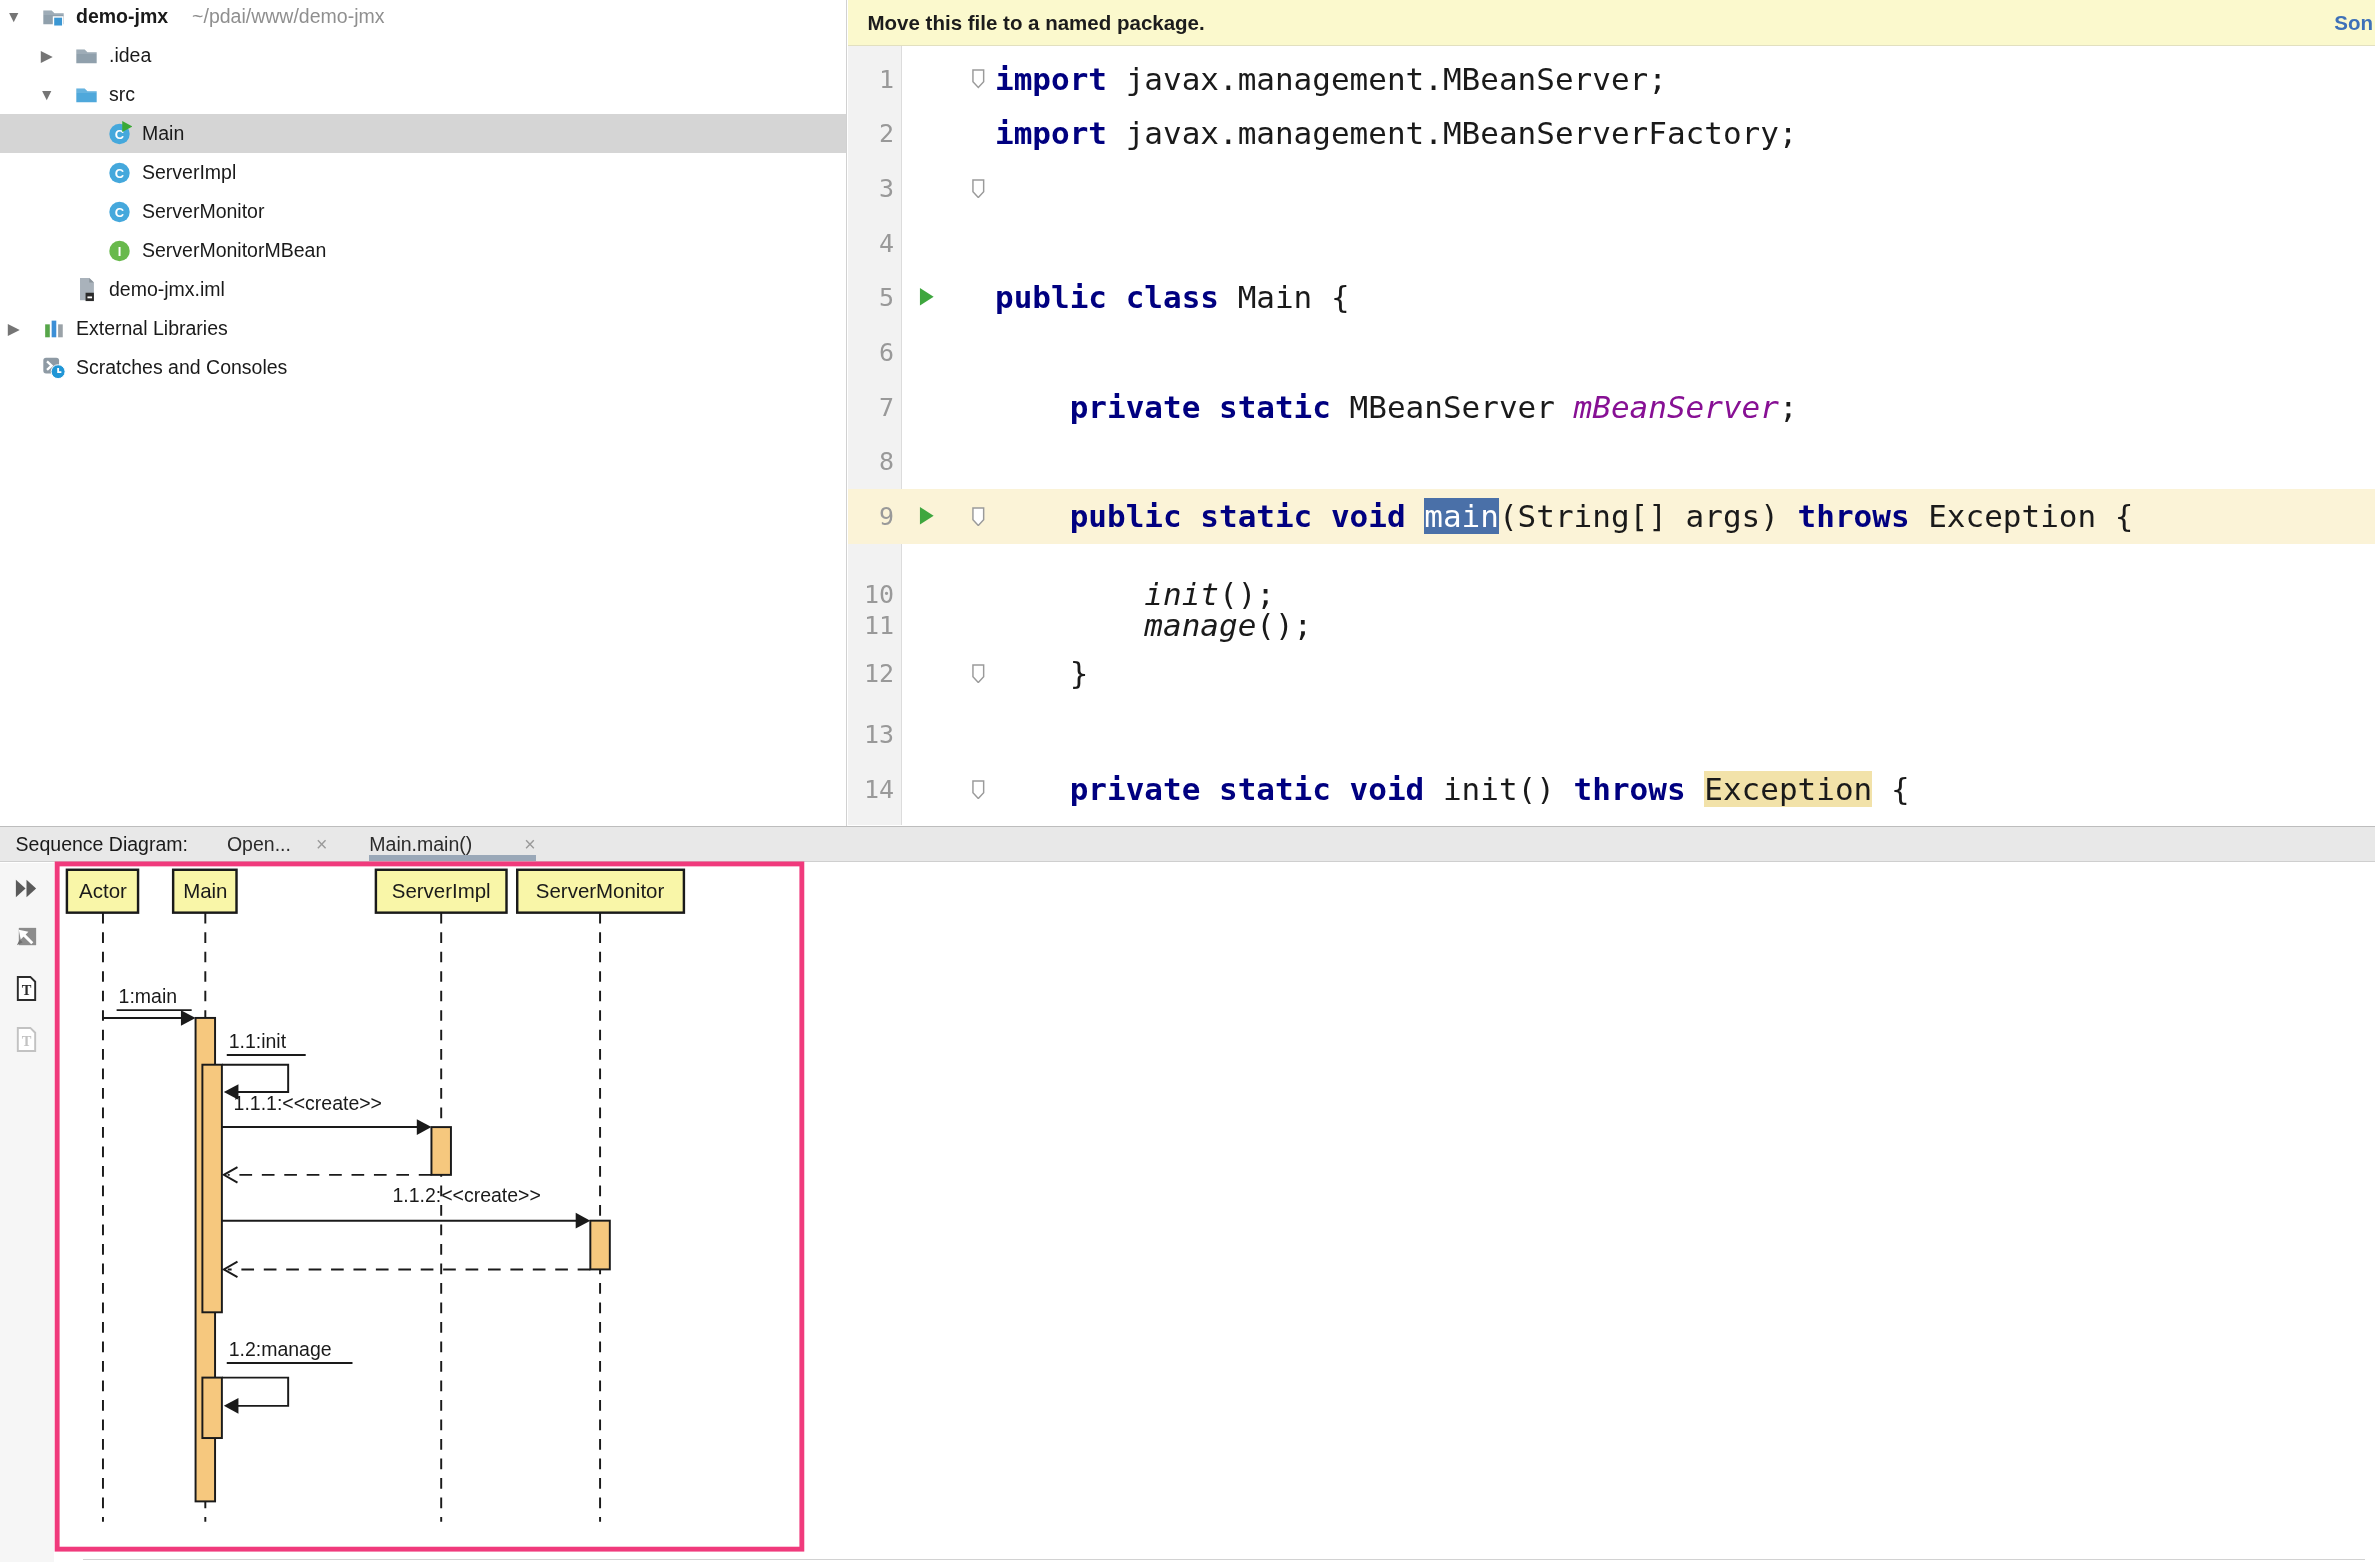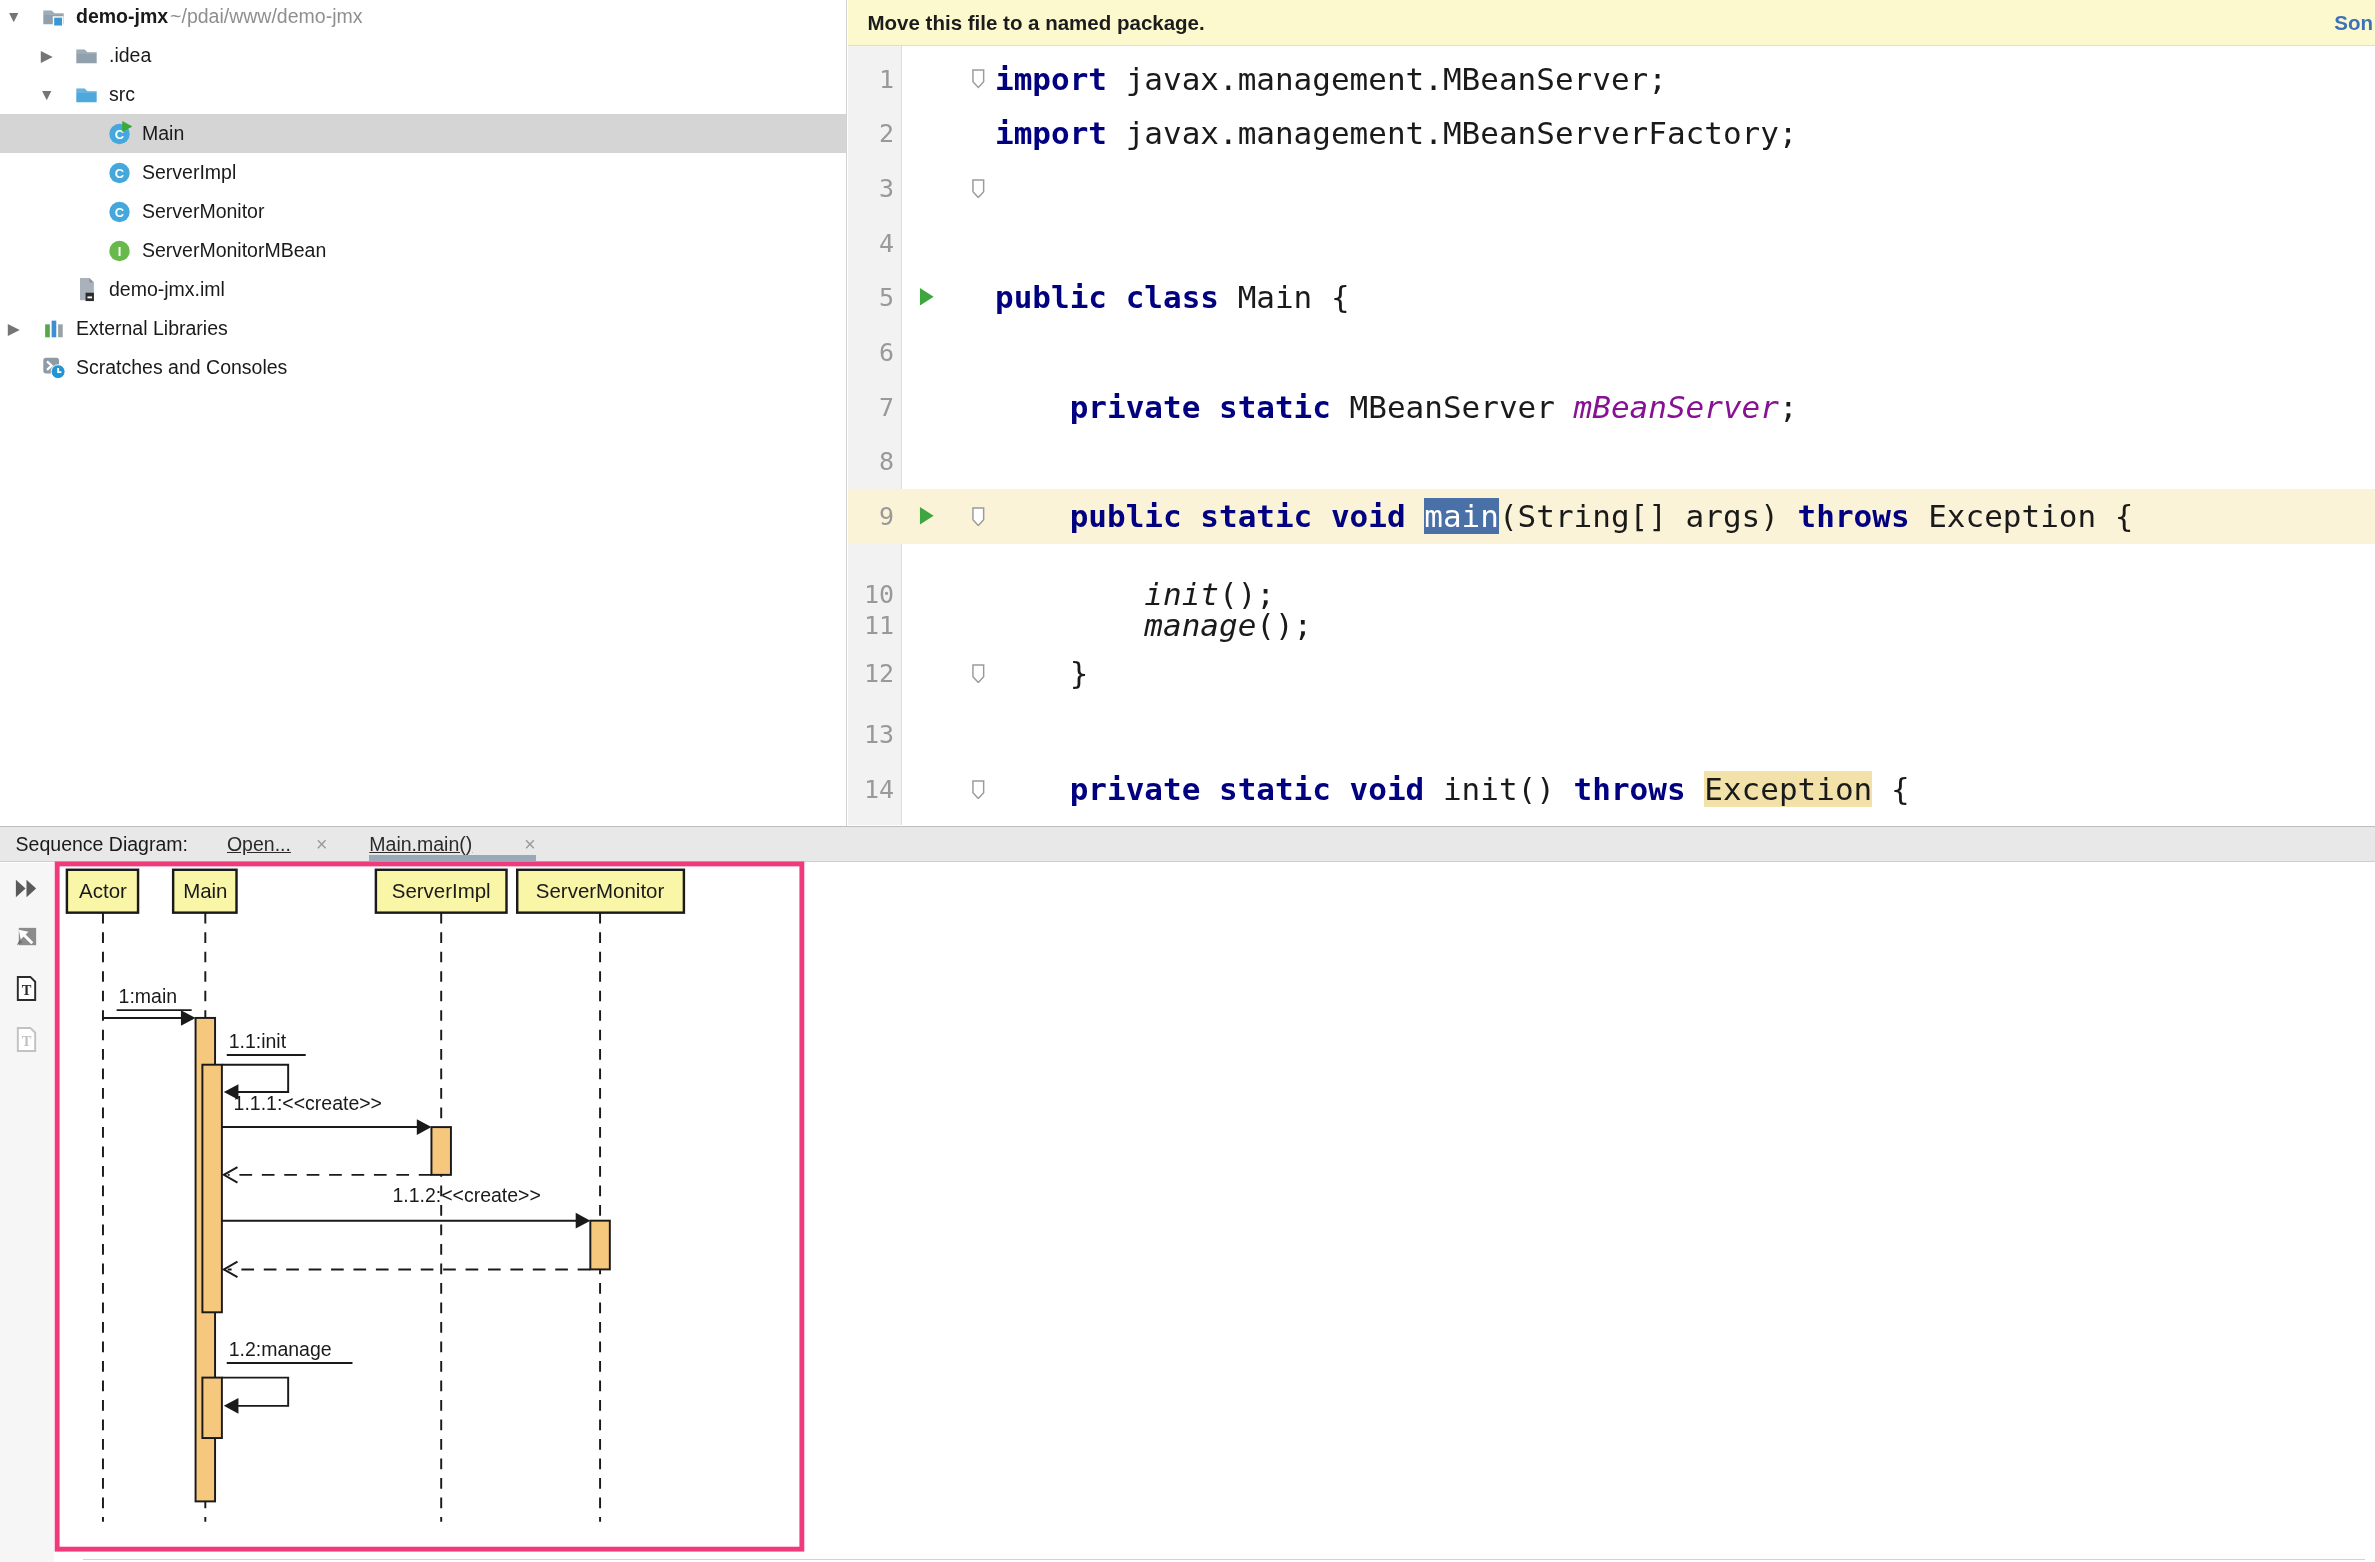--- a/index.html
+++ b/index.html
@@ -9,21 +9,21 @@
 
   
   #project-panel { position:absolute; left:0; top:0; width:847px; height:826px;
                    background:#fff; border-right:1px solid #D1D1D1; }
   .tree-row { position:absolute; left:0; width:100%; height:39px; display:flex; align-items:center; cursor:default; }
   .tree-row.selected { background:#D5D5D5; }
   .tree-arrow { position:absolute; font-size:15.6px; color:#757575; width:19.5px; text-align:center; }
   .tree-icon { position:absolute; width:25px; height:25px; }
   .tree-label { position:absolute; font-size:19.5px; color:#1A1A1A; white-space:nowrap; }
   .tree-label.bold { font-weight:bold; }
-  .tree-path { font-weight:normal; color:#8F8F8F; margin-left:2px; }
+  .tree-path { font-weight:normal; color:#8F8F8F; margin-left:24px; }
 
   
   #editor { position:absolute; left:848px; top:0; width:1527px; height:826px; background:#fff; overflow:hidden; }
   #banner { position:absolute; left:0; top:0; width:100%; height:46px; background:var(--banner,#FBF9CD);
             display:flex; align-items:center; border-bottom:1px solid #E2E0C0; }
   #banner-msg { font-size:20.5px; font-weight:600; color:#1C1C1C; margin-left:19.5px; }
   #banner-link { position:absolute; right:2px; font-size:20.5px; font-weight:600; color:#3E71B8; cursor:pointer; }
   #code-area { position:absolute; left:0; top:46px; width:100%; height:779px; }
   #gutter-strip { position:absolute; left:0; top:0; width:54px; height:100%; background:#F2F2F2; border-right:1px solid #DCDCDC; }
   .code-line { position:absolute; left:0; width:100%; height:55px; }
@@ -39,21 +39,21 @@
   .tk-i { font-style:italic; }
   .tk-sel { background:var(--sel,#4A70A8); color:#fff; }
   .tk-u { background:var(--usage,#F2E2A9); }
 
   
   #tool-header { position:absolute; left:0; top:826px; width:2376px; height:36px; background:#E8E8E8;
                  border-top:1px solid #BDBDBD; border-bottom:1px solid #CFCFCF;
                  display:flex; align-items:center; padding-left:15.6px; }
   #tool-title { font-size:19.5px; color:#1A1A1A; }
   .tool-tab { position:relative; height:100%; display:flex; align-items:center; cursor:pointer; }
-  .tool-tab .tab-label { font-size:19.5px; color:#2B2B2B;text-decoration:underline; }
+  .tool-tab .tab-label { font-size:19.5px; color:#2B2B2B; }
   .tool-tab .tab-close { font-size:19.5px; color:#9A9A9A; margin-left:25px; cursor:pointer; }
   .tool-tab.active::after { content:""; position:absolute; left:0; right:0; bottom:0; height:5.9px; background:#9AA8B8; }
   #tab-open { margin-left:39px; }
   #tab-main { margin-left:42px;gap:27px; }
 
   #bottom-panel { position:absolute; left:0; top:863px; width:2376px; height:699px; background:#fff; }
   #diagram-toolbar { position:absolute; left:0; top:0; width:54px; height:100%; background:#F6F6F6; }
   .tb-icon { position:absolute; left:12.7px; width:27px; height:27px; cursor:pointer; }
   #diagram-svg { position:absolute; left:54px; top:-2px; cursor:pointer; }
   #panel-bottom-line { position:absolute; left:83px; top:696px; width:2282px; height:1px; background:#D2D2D2; }

